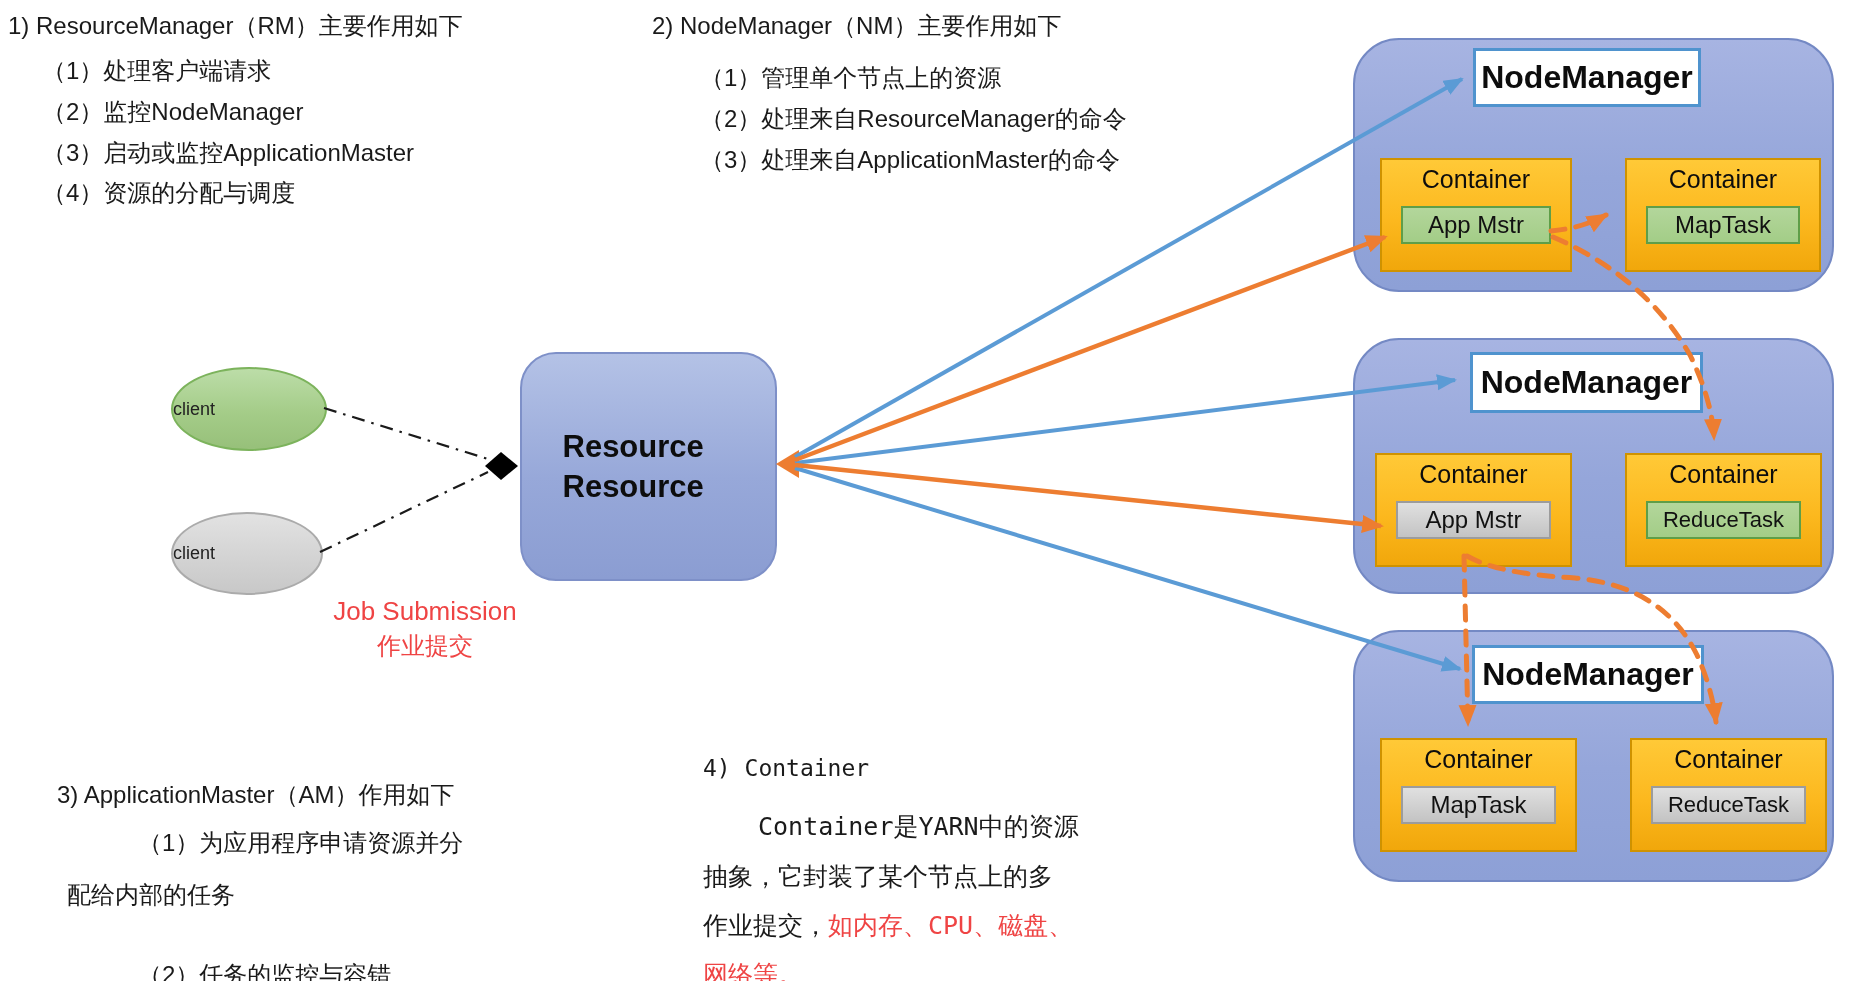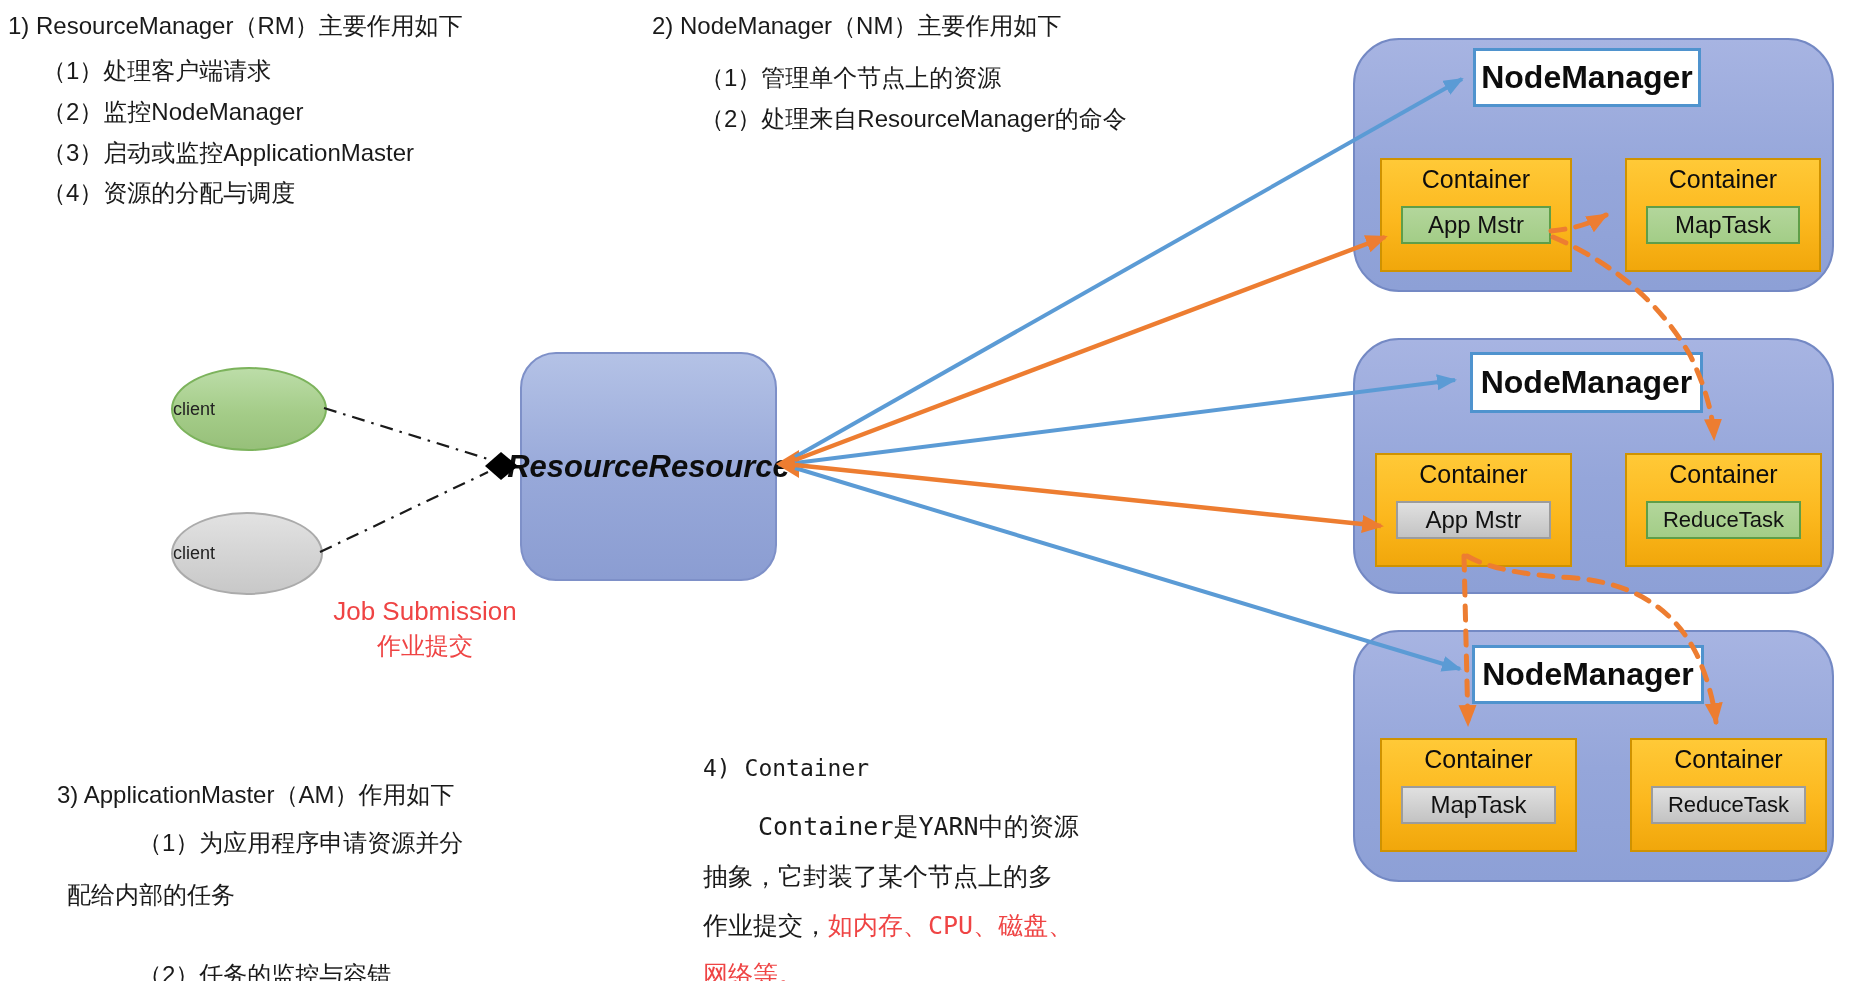--- a/index.html
+++ b/index.html
@@ -16,21 +16,21 @@
   .client{
     border-radius:50%;display:flex;align-items:center;
     font-size:18px;color:#222;
   }
   .client.green{background:linear-gradient(180deg,#bcdda8 0%,#a4cc88 55%,#97c07a 100%);border:2px solid #7cb35c;}
   .client.gray{background:linear-gradient(180deg,#e2e2e2 0%,#d2d2d2 60%,#c8c8c8 100%);border:2px solid #ababab;}
   
   .rm-box{
     background:linear-gradient(180deg,#b4c2e6 0%,#97a8d9 55%,#8b9dd2 100%);
     border:2px solid #7e90c8;border-radius:36px;
-    display:flex;justify-content:center;align-items:center;font-style:italic;
+    display:flex;flex-direction:column;justify-content:center;align-items:center;
   }
   .rm-box .rm-line{font-size:31px;font-weight:bold;line-height:40px;color:#0d0d0d;width:172px;text-align:left;}
   
   .node-panel{
     background:linear-gradient(180deg,#a7b4e2 0%,#95a6da 55%,#8da0d6 100%);
     border:2px solid #7489c4;border-radius:46px;
   }
   .nm-label{
     background:#ffffff;border:3px solid #4f93ce;
     display:flex;align-items:center;justify-content:center;
@@ -63,20 +63,21 @@
 
   <div class="abs note" style="left:8px;top:10px;">1) ResourceManager（RM）主要作用如下</div>
   <div class="abs note" style="left:42px;top:55px;">（1）处理客户端请求</div>
   <div class="abs note" style="left:42px;top:96px;">（2）监控NodeManager</div>
   <div class="abs note" style="left:42px;top:137px;">（3）启动或监控ApplicationMaster</div>
   <div class="abs note" style="left:42px;top:177px;">（4）资源的分配与调度</div>
 
   <div class="abs note" style="left:652px;top:10px;">2) NodeManager（NM）主要作用如下</div>
   <div class="abs note" style="left:700px;top:62px;">（1）管理单个节点上的资源</div>
   <div class="abs note" style="left:700px;top:103px;">（2）处理来自ResourceManager的命令</div>
+  <div class="abs note" style="left:700px;top:144px;">（3）处理来自ApplicationMaster的命令</div>
 
   <div class="abs note" style="left:57px;top:779px;">3) ApplicationMaster（AM）作用如下</div>
   <div class="abs note" style="left:138px;top:827px;">（1）为应用程序申请资源并分</div>
   <div class="abs note" style="left:67px;top:879px;">配给内部的任务</div>
   <div class="abs note" style="left:138px;top:959px;">（2）任务的监控与容错</div>
 
   <div class="abs note note-mono" style="left:703px;top:755px;font-size:23px;">4) Container</div>
   <div class="abs note note-mono" style="left:703px;top:860px;">抽象，它封装了某个节点上的多</div>
   <div class="abs note note-mono" style="left:758px;top:810px;">Container是YARN中的资源</div>
   <div class="abs note note-mono" style="left:703px;top:909px;"><span>作业提交，</span><span class="red">如内存、CPU、磁盘、</span></div>

